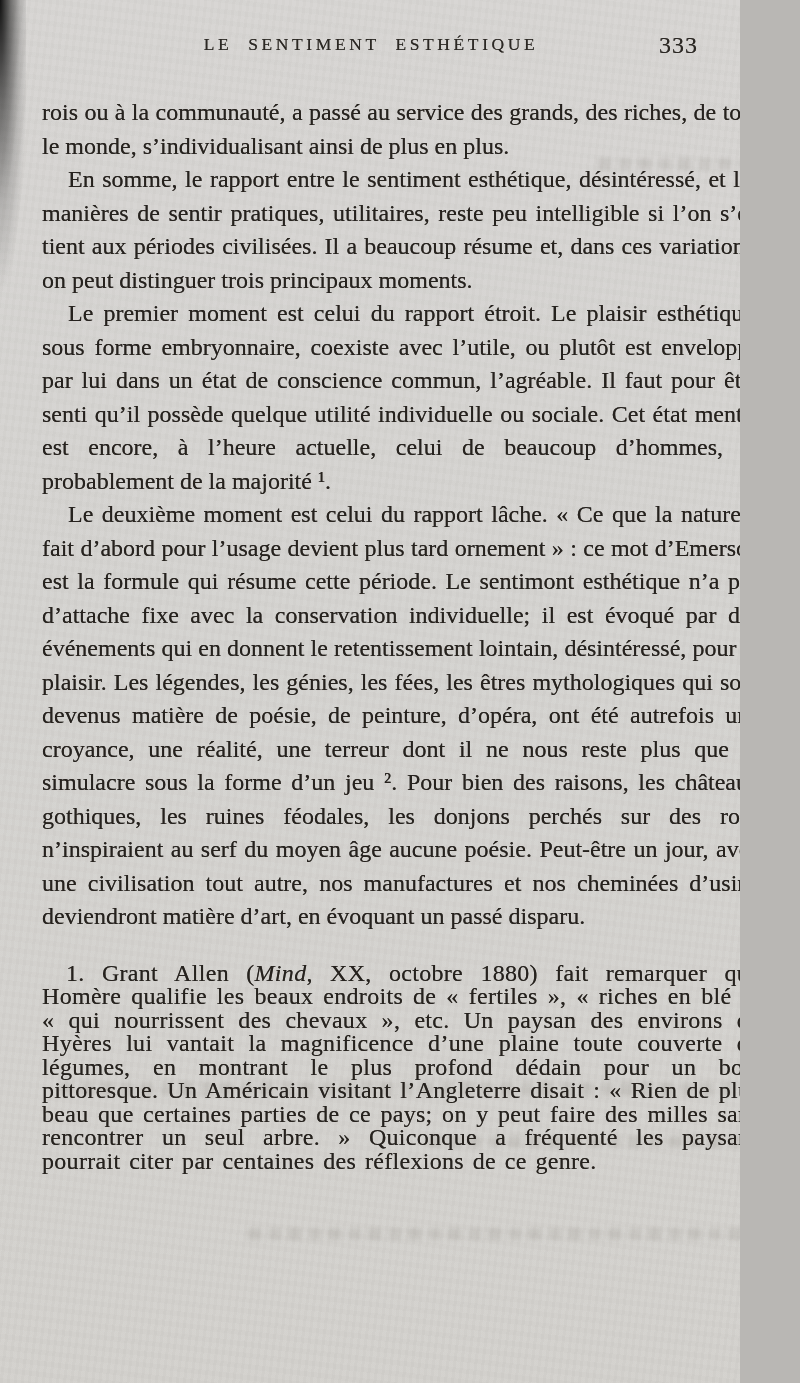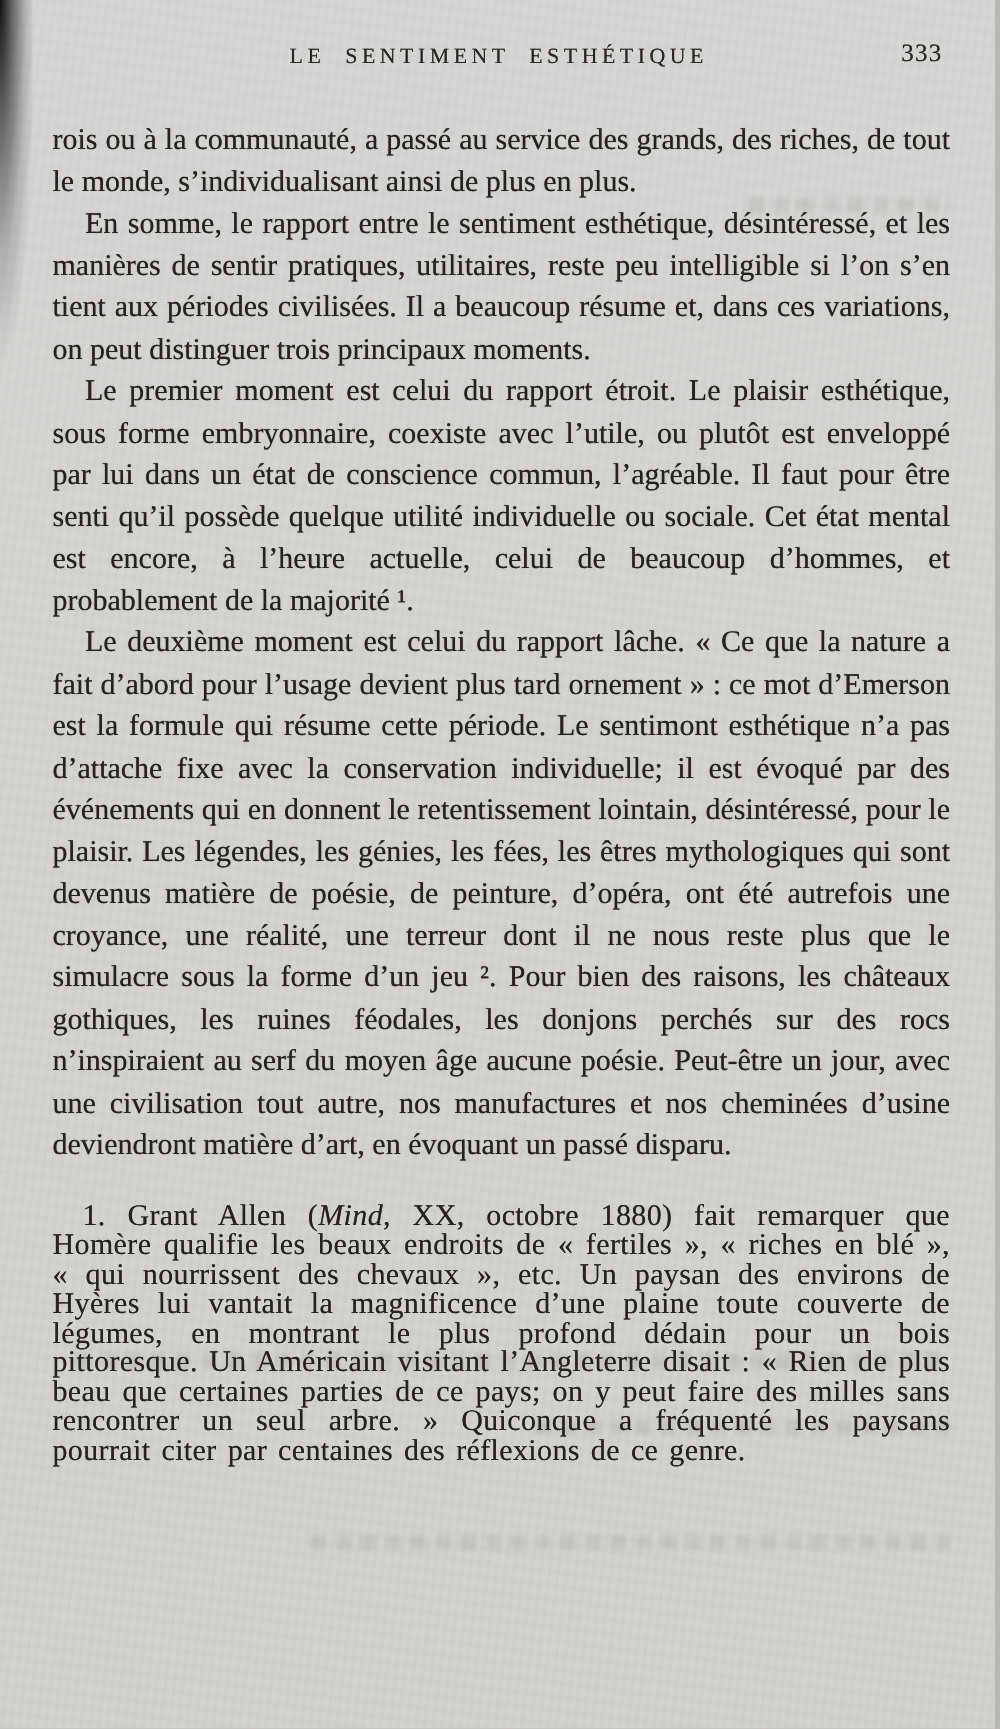--- a/index.html
+++ b/index.html
@@ -3,21 +3,21 @@
 <meta charset="utf-8">
 <style>
   html, body { margin: 0; padding: 0; }
   body {
     width: 800px; height: 1383px;
     font-family: "Liberation Serif", "DejaVu Serif", serif;
     background: #b9b7b4;
   }
   .page {
     position: relative;
-    width: 796px; height: 1383px;
+    width: 740px; height: 1383px;
     overflow: hidden;
     background: linear-gradient(180deg, #d8d6d3 0%, #d5d3d0 45%, #d3d1cd 100%);
     color: #26221e;
   }
   .grain {
     position: absolute; inset: 0; pointer-events: none;
     background:
       repeating-linear-gradient(97deg, rgba(0,0,0,0.016) 0 3px, rgba(255,255,255,0.012) 3px 7px),
       repeating-linear-gradient(7deg, rgba(0,0,0,0.012) 0 5px, rgba(255,255,255,0.010) 5px 11px);
   }
@@ -33,21 +33,21 @@
     height: 26px;
   }
   .header-title {
     display: block; text-align: center;
     font-size: 17.5px; letter-spacing: 3.6px; word-spacing: 8px;
     color: #2b2824;
     text-shadow: 0 0 0.5px rgba(35,30,25,0.65);
   }
   .page-number {
     position: absolute; right: 2px; top: -2px;
-    font-size: 20px; letter-spacing: 1px;
+    font-size: 24px; letter-spacing: 1px;
     color: #2b2824;
     text-shadow: 0 0 0.5px rgba(35,30,25,0.65);
   }
   .text-block {
     position: absolute; top: 96px; left: 42px; width: 718px;
     font-size: 24px; line-height: 33.5px;
     text-align: justify;
     text-shadow: 0 0 0.55px rgba(32,28,23,0.72);
     hyphens: auto; -webkit-hyphens: auto;
   }

